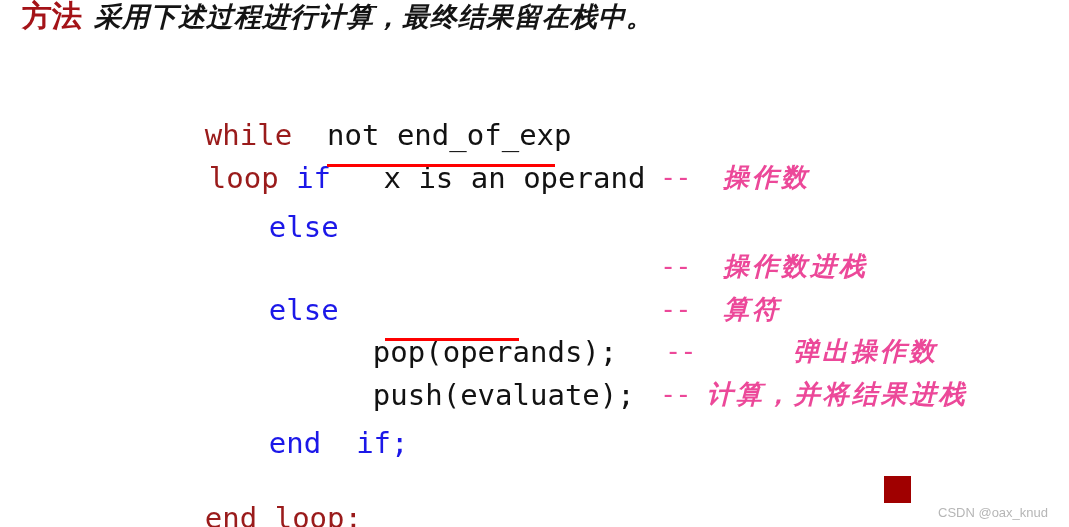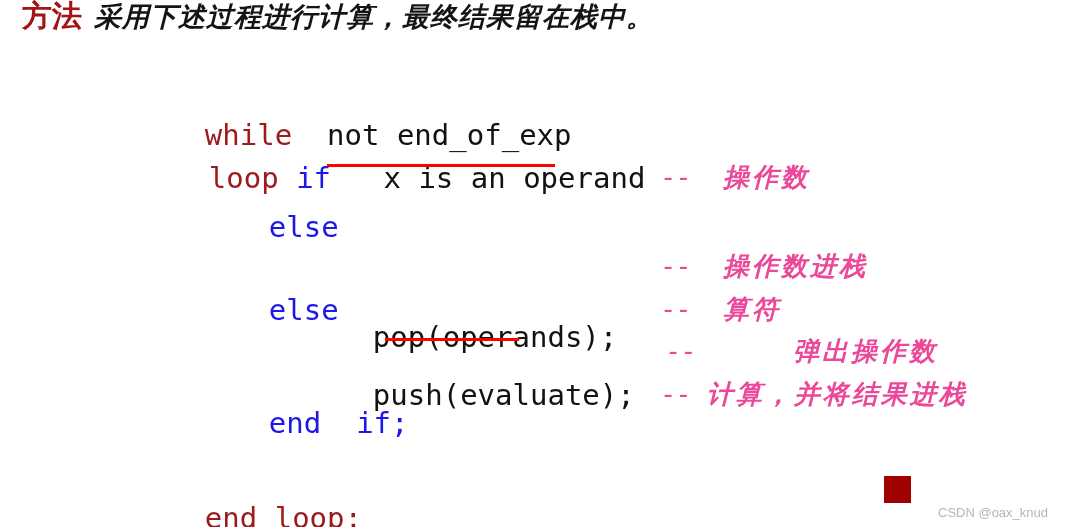--- a/index.html
+++ b/index.html
@@ -126,30 +126,30 @@
 
   <div class="code-line" style="left:199px; top:184px;">
     <span class="kw-blue">else</span>
   </div>
 
 
   <div class="code-line" style="left:199px; top:267px;">
     <span class="kw-blue">else</span>
   </div>
 
-  <div class="code-line" style="left:303px; top:294px;">
+  <div class="code-line" style="left:303px; top:309px;">
     <span class="plain">pop(operands);</span>
   </div>
   <div class="rule" style="left:385px; top:338px; width:134px;"></div>
 
   <div class="code-line" style="left:303px; top:352px;">
     <span class="plain">push(evaluate);</span>
   </div>
 
-  <div class="code-line" style="left:199px; top:380px;">
+  <div class="code-line" style="left:199px; top:400px;">
     <span class="kw-blue">end</span><span>  </span><span class="kw-blue">if;</span>
   </div>
 
 
   <div class="code-line" style="left:108px; top:475px;">
     <span class="kw-red">end loop;</span>
   </div>
 
   <div class="comment" style="left:595px; top:136px;">
     <span class="dash">--</span><span>  </span><span class="cn">操作数</span>

